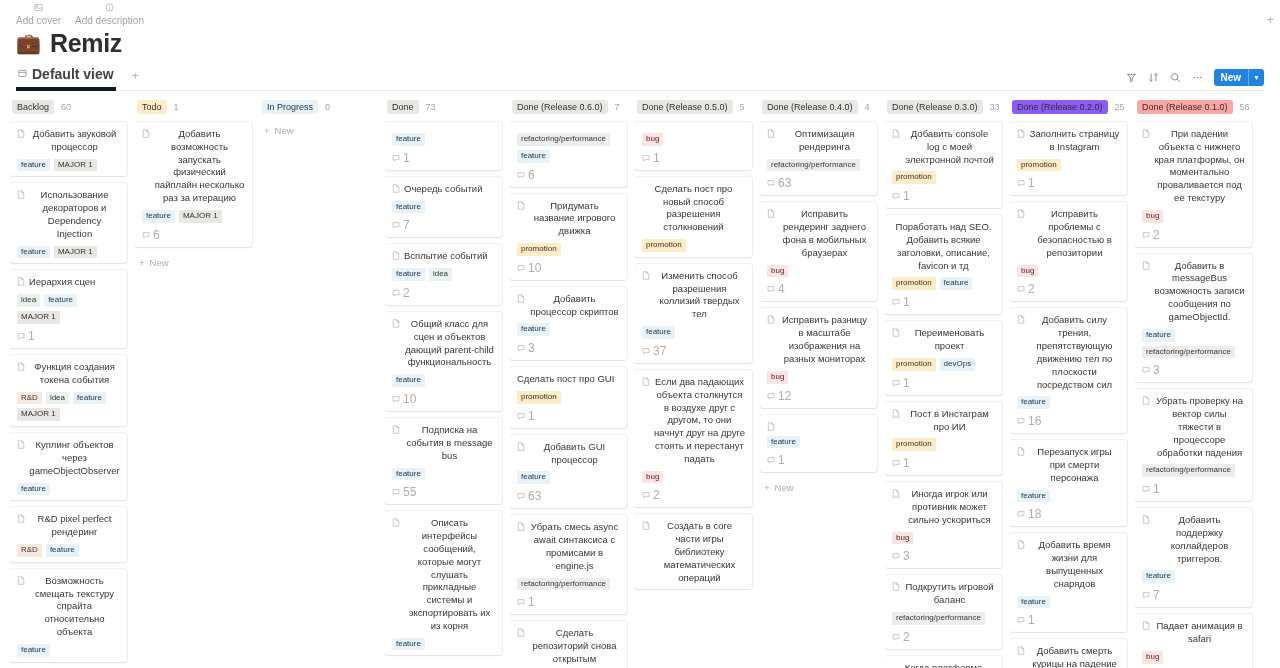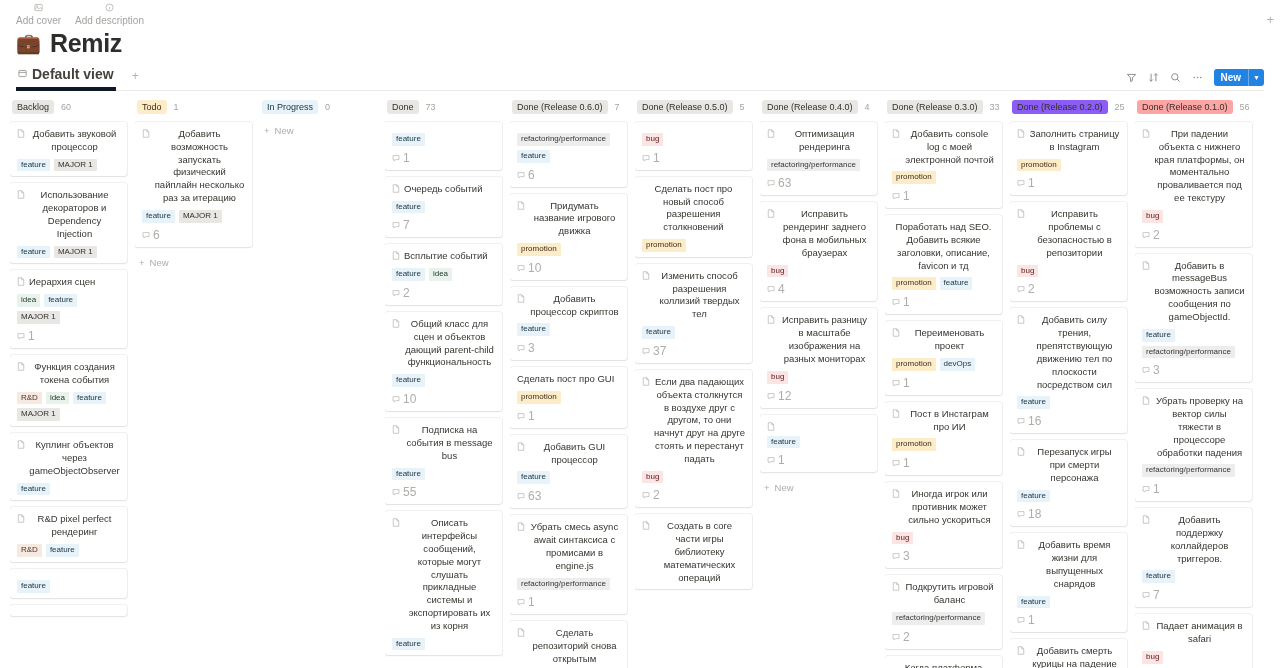--- a/index.html
+++ b/index.html
@@ -269,20 +269,29 @@
                 </svg>
               </span>
               <span>R&amp;D pixel perfect рендеринг</span>
             </div>
             <div class="card-tags">
               <span class="tag" style="background:#f6e9e0;color:#49302a">R&amp;D</span>
               <span class="tag" style="background:#e7f3f8;color:#183347">feature</span>
             </div>
           </div>
           <div class="card">
+            <div class="card-title">
+              <span class="pg">
+                <svg width="8" height="9" viewBox="0 0 16 18" fill="none" stroke="#b9b6b1" stroke-width="1.5">
+                  <path d="M2.5 1.5h7l4 4v11h-11z"></path>
+                  <path d="M9.5 1.5v4h4"></path>
+                </svg>
+              </span>
+              <span>Возможность смещать текстуру спрайта относительно объекта</span>
+            </div>
             <div class="card-tags">
               <span class="tag" style="background:#e7f3f8;color:#183347">feature</span>
             </div>
           </div>
           <div class="card"></div>
         </div>
       </div>
       <div class="column">
         <div class="col-head">
           <span class="chip" style="background:#fdecc8;color:#402c1b">Todo</span>

